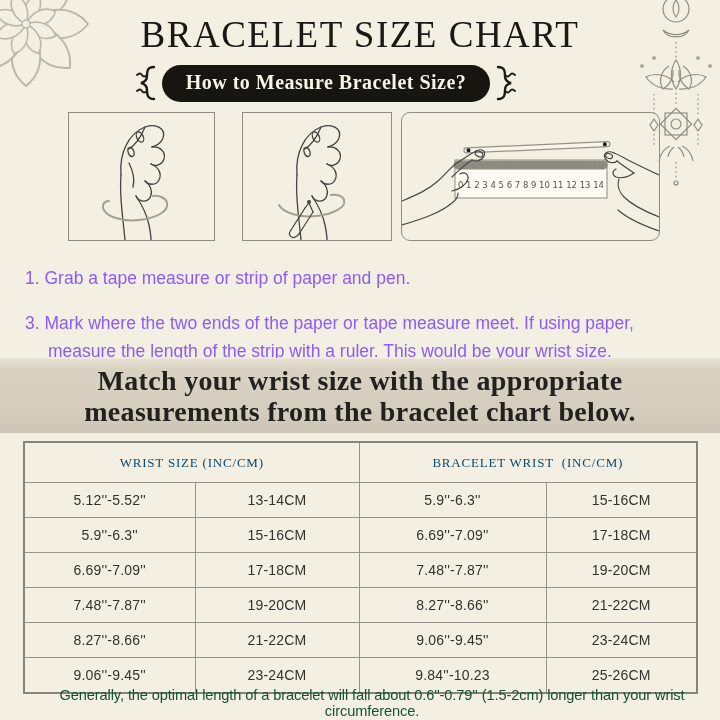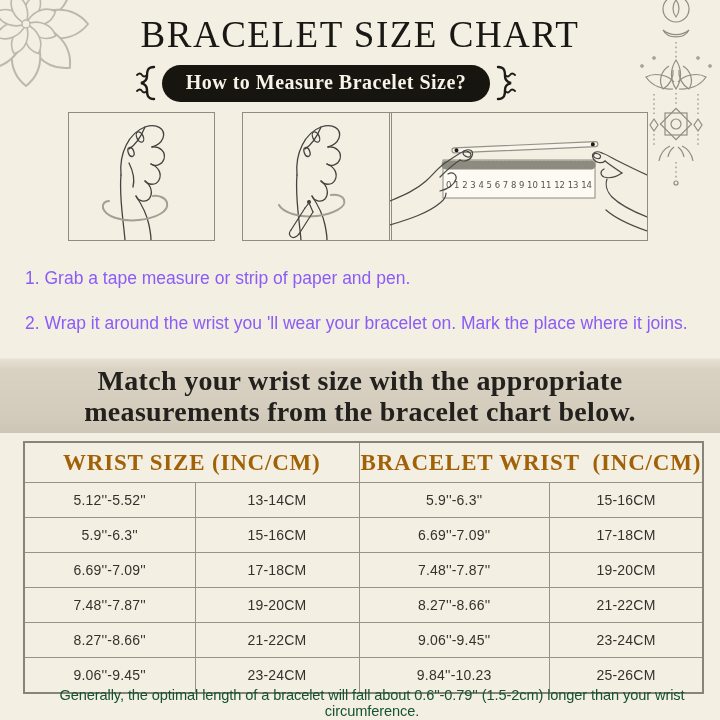--- a/index.html
+++ b/index.html
@@ -29,21 +29,21 @@
     font-family:"Liberation Serif",serif;font-weight:700;font-size:20px;
     letter-spacing:0.5px;
   }
   
   .illu-box{
     position:absolute;top:112px;height:127px;border:1px solid #8f8c83;
     background:transparent;z-index:1;
   }
   #box1{left:68px;width:145px;}
   #box2{left:242px;width:148px;}
-  #box3{left:389px;width:257px;}
+  #box3{left:401px;width:257px;border-radius:9px;}
   .illu-box svg{display:block;width:100%;height:100%;}
   
   .instructions{
     position:absolute;top:246px;left:25px;width:668px;z-index:1;
     font-size:17.5px;line-height:28px;color:#8b5cf6;
   }
   .instr-item{padding-left:23px;text-indent:-23px;}
   
   .banner{
     position:absolute;top:358px;left:0;width:720px;height:74px;z-index:1;
@@ -57,22 +57,22 @@
     font-size:28px;line-height:31px;color:#23211d;letter-spacing:0.3px;
   }
   
   .size-table{
     position:absolute;top:441px;left:23px;z-index:1;
     border-collapse:collapse;border:2px solid #87847b;
     background:transparent;
   }
   .size-table th{
     border:1px solid #97938a;height:37px;
-    font-family:"Liberation Serif",serif;font-weight:700;
-    font-size:23px;letter-spacing:0.8px;color:#a16207;
+    font-family:"Liberation Serif",serif;font-weight:400;
+    font-size:13px;letter-spacing:0.8px;color:#0c4a6e;
     white-space:pre;text-align:center;
   }
   .size-table td{
     border:1px solid #97938a;height:32px;text-align:center;
     font-size:14px;color:#34322d;letter-spacing:0.2px;
   }
   
   .footnote{
     position:absolute;top:687px;left:12px;width:720px;text-align:center;z-index:1;
     font-size:14.6px;color:#14532d;letter-spacing:-0.1px;
@@ -217,21 +217,20 @@
     <ellipse cx="207" cy="43" rx="2.4" ry="3.6" transform="rotate(-70 207 43)"></ellipse>
     <path d="M215,48 C220,52 226,56 232,60"></path>
     <path d="M232,60 C226,64 220,66 214,64 C210,62 210,58 214,56"></path>
     <path d="M257,104 C242,98 230,92 222,84 C217,79 215,72 217,66"></path>
     <path d="M257,118 C240,112 226,106 216,97"></path>
   </svg>
 </div>
 
 <div class="instructions">
   <p class="instr-item"><span>1.</span> <span>Grab a tape measure or strip of paper and pen.</span></p>
-  <p class="instr-item"><span>2.</span> <span>Wrap it around the wrist you 'll wear your bracelet on. Mark the place where it joins.</span></p>
   <p class="instr-item"><span>3.</span> <span>Mark where the two ends of the paper or tape measure meet. If using paper, measure the length of the strip with a ruler. This would be your wrist size.</span></p>
 </div>
 
 <div class="banner">
   <div class="banner-text">Match your wrist size with the appropriate measurements from the bracelet chart below.</div>
 </div>
 
 <table class="size-table">
   <colgroup>
     <col style="width:171px">

